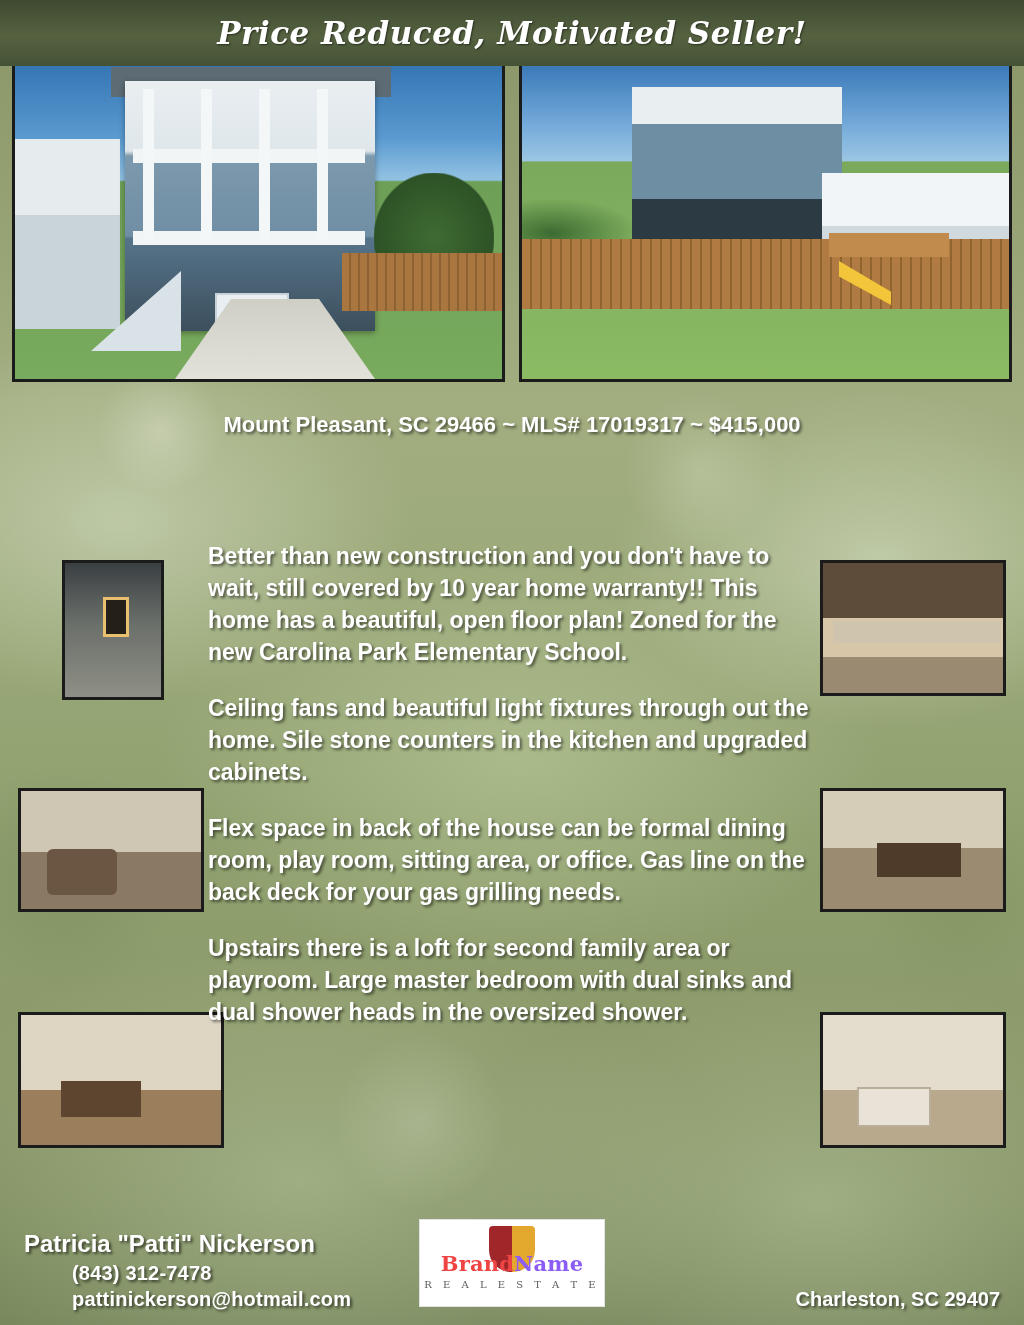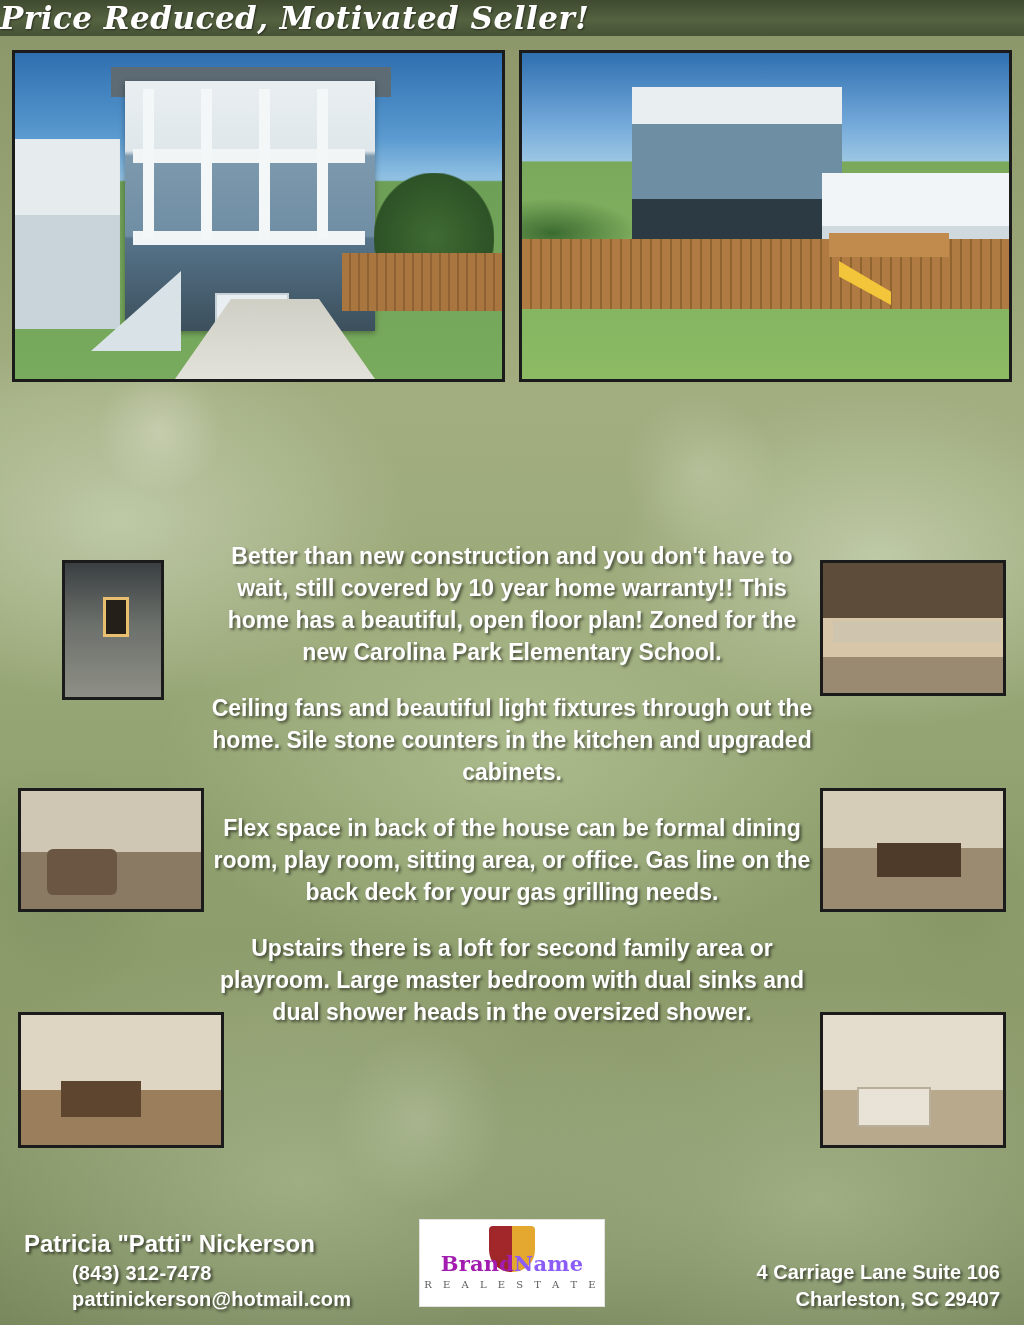--- a/index.html
+++ b/index.html
@@ -38,24 +38,25 @@
       radial-gradient(circle 120px at 420px 1120px, rgba(235,240,225,0.20), rgba(235,240,225,0) 72%),
       radial-gradient(circle 140px at 960px 900px, rgba(120,140,90,0.35), rgba(120,140,90,0) 70%),
       radial-gradient(circle 160px at 60px 880px, rgba(110,130,85,0.35), rgba(110,130,85,0) 72%);
     pointer-events: none;
   }
 
   
   .banner {
     position: absolute;
     top: 0; left: 0; right: 0;
-    height: 36px;
+    height: 66px;
     background: linear-gradient(180deg, #3f4a30 0%, #556240 55%, #465235 100%);
     display: flex;
     align-items: center;
+    justify-content: center;
     z-index: 5;
   }
   .banner-text {
     font-family: "DejaVu Serif", serif;
     font-style: italic;
     font-weight: bold;
     font-size: 31px;
     color: #ffffff;
     letter-spacing: 0.5px;
     text-shadow: 1px 1px 2px rgba(0,0,0,0.5);
@@ -185,21 +186,21 @@
     text-shadow: 2px 2px 3px rgba(0,0,0,0.55);
   }
 
   
   .copy {
     position: absolute;
     left: 208px;
     width: 608px;
     top: 540px;
     z-index: 4;
-    text-align: center;
+    text-align: left;
   }
   .para {
     font-size: 23px;
     font-weight: bold;
     line-height: 32px;
     color: #ffffff;
     text-shadow: 2px 2px 3px rgba(0,0,0,0.55);
     margin-bottom: 24px;
   }
   .para.p2 { margin-top: 22px; }
@@ -283,21 +284,21 @@
     opacity: 0.95;
   }
   .logo-text {
     position: relative;
     margin-top: 14px;
     font-family: "DejaVu Serif", serif;
     font-size: 21px;
     font-weight: bold;
     letter-spacing: 0.2px;
   }
-  .logo-text .brand-a { color: #a21caf; }
+  .logo-text .brand-a { color: #ef4444; }
   .logo-text .brand-b { color: #8b5cf6; }
   .logo-sub {
     position: relative;
     font-family: "DejaVu Serif", serif;
     font-size: 10px;
     letter-spacing: 4px;
     color: #5a5a5a;
     margin-top: 3px;
   }
 </style>
@@ -331,20 +332,21 @@
       <div class="treeline"></div>
       <div class="house2"></div>
       <div class="deck"></div>
       <div class="fence2"></div>
       <div class="play"></div>
       <div class="slide"></div>
     </div>
   </div>
 
   <div class="title-block">
+    <div class="subaddress">Mount Pleasant, SC 29466 ~ MLS# 17019317 ~ $415,000</div>
   </div>
 
   <div class="thumb t-lantern"></div>
   <div class="thumb t-kitchen"></div>
   <div class="thumb t-living"></div>
   <div class="thumb t-dining"></div>
   <div class="thumb t-flex"></div>
   <div class="thumb t-bedroom"></div>
 
   <div class="copy">
@@ -364,18 +366,17 @@
 
     <div class="logo">
       <div class="logo-shield"></div>
       <div class="logo-text">
         <span class="brand-a">Brand</span><span class="brand-b">Name</span>
       </div>
       <div class="logo-sub">R E A L   E S T A T E</div>
     </div>
 
     <div class="brokerage">
-      <div>4 Carriage Lane Suite 106</div>
       <div>Charleston, SC 29407</div>
     </div>
 
   </div>
 </div>
 
 </body></html>

